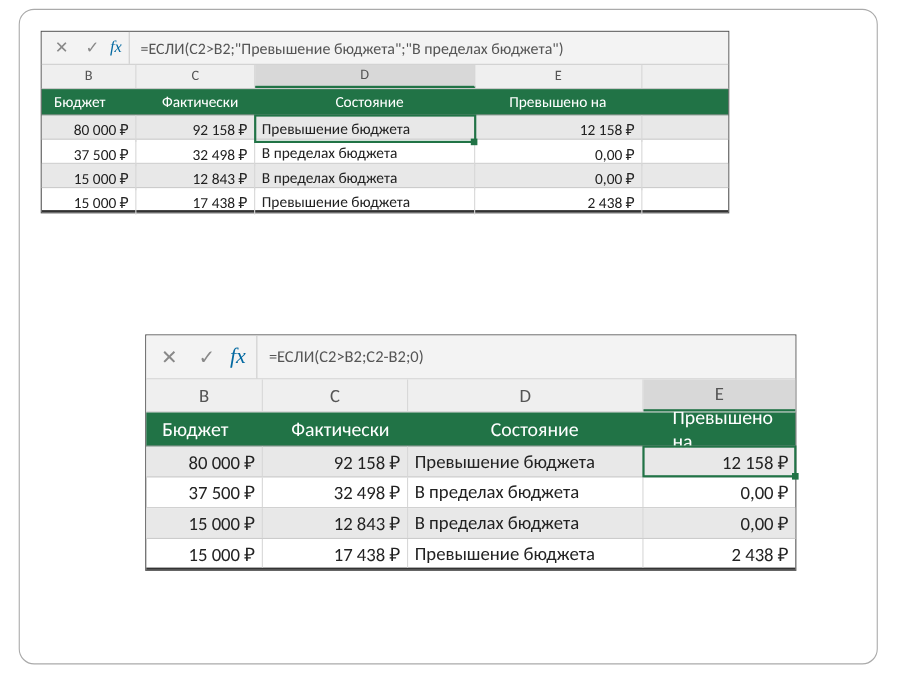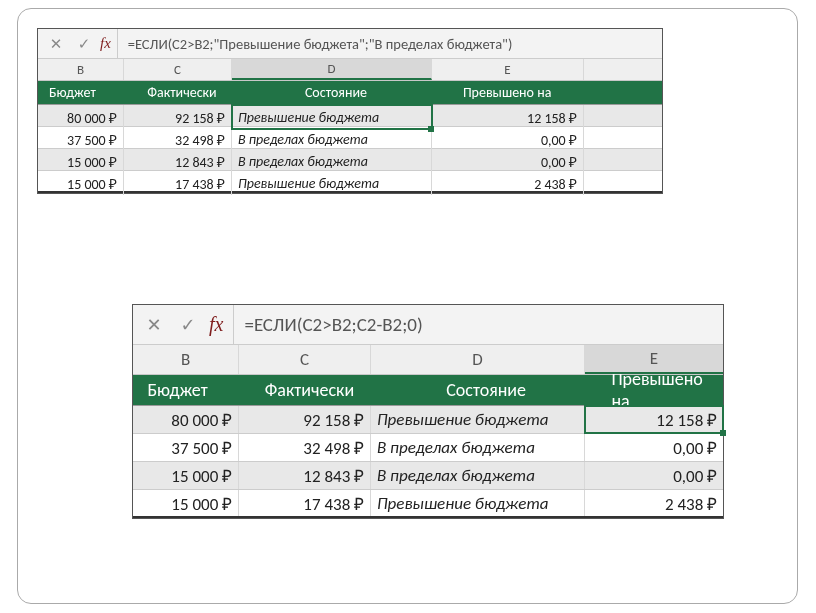--- a/index.html
+++ b/index.html
@@ -44,35 +44,35 @@
     display: flex;
     align-items: center;
     justify-content: center;
     color: #888;
     font-size: 15px;
   }
   .shot2 .fbar .btn { width: 34px; font-size: 18px; }
   .fbar .fx {
     font-style: italic;
     font-family: "Times New Roman", serif;
-    color: #7f1d1d;
+    color: #0369a1;
     font-size: 15px;
     padding: 0 6px 0 2px;
     border-right: 1px solid #ccc;
     height: 100%;
     display: flex; align-items: center;
   }
   .shot2 .fbar .fx { font-size: 20px; padding: 0 10px 0 4px; }
   .fbar .formula {
     padding-left: 10px;
     color: #555;
     font-size: 14.5px;
     white-space: pre;
   }
-  .shot2 .fbar .formula { font-size: 19px; }
+  .shot2 .fbar .formula { font-size: 15px; }
 
   
   .colhead {
     display: flex;
     background: #efefef;
     height: 22px;
     font-size: 13px;
     color: #555;
     border-bottom: 1px solid #c8c8c8;
   }
@@ -114,21 +114,21 @@
     border-bottom: 1px solid #ccc;
   }
   .shot2 .trow { height: 28px; font-size: 17px; }
   .trow div {
     display: flex;
     align-items: center;
     padding: 12px 6px;
     border-right: 1px solid #d8d8d8;
   }
   .trow .num { justify-content: flex-end; }
-  .trow .txt { justify-content: flex-start; font-style: italic; }
+  .trow .txt { justify-content: flex-start; }
   .band { background: #e8e8e8; }
   .trow.last { border-bottom: 2px solid #333; }
 
   
   .selcell {
     position: relative;
     outline: 2px solid #217346;
     outline-offset: -1px;
     z-index: 5;
   }

